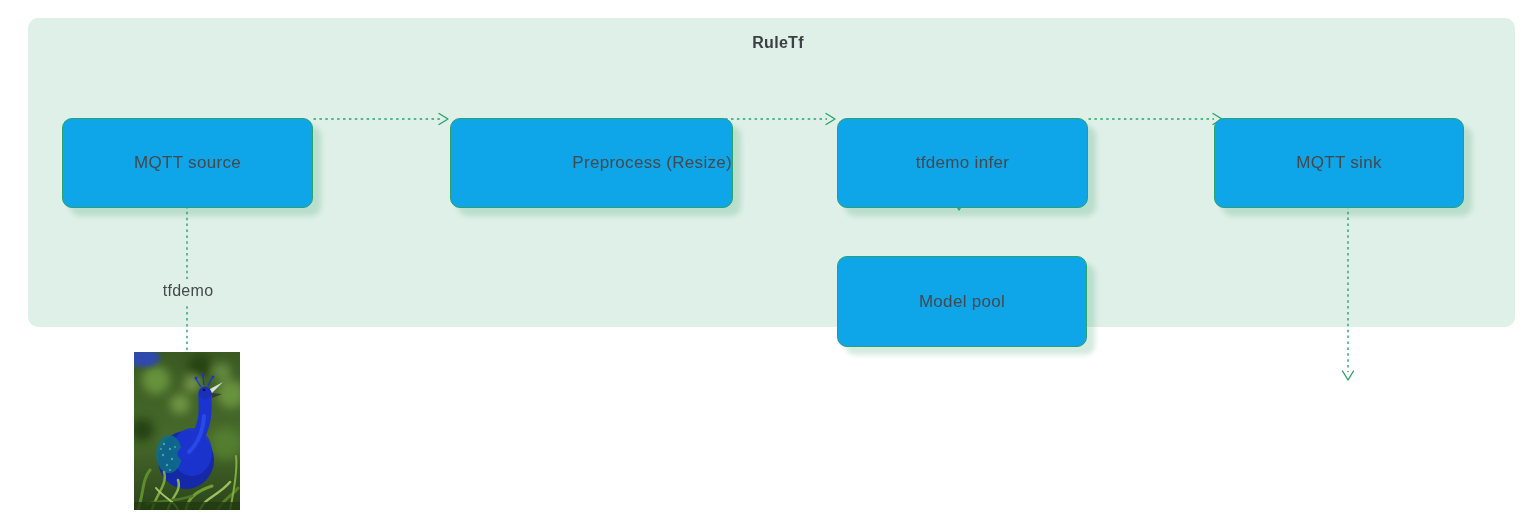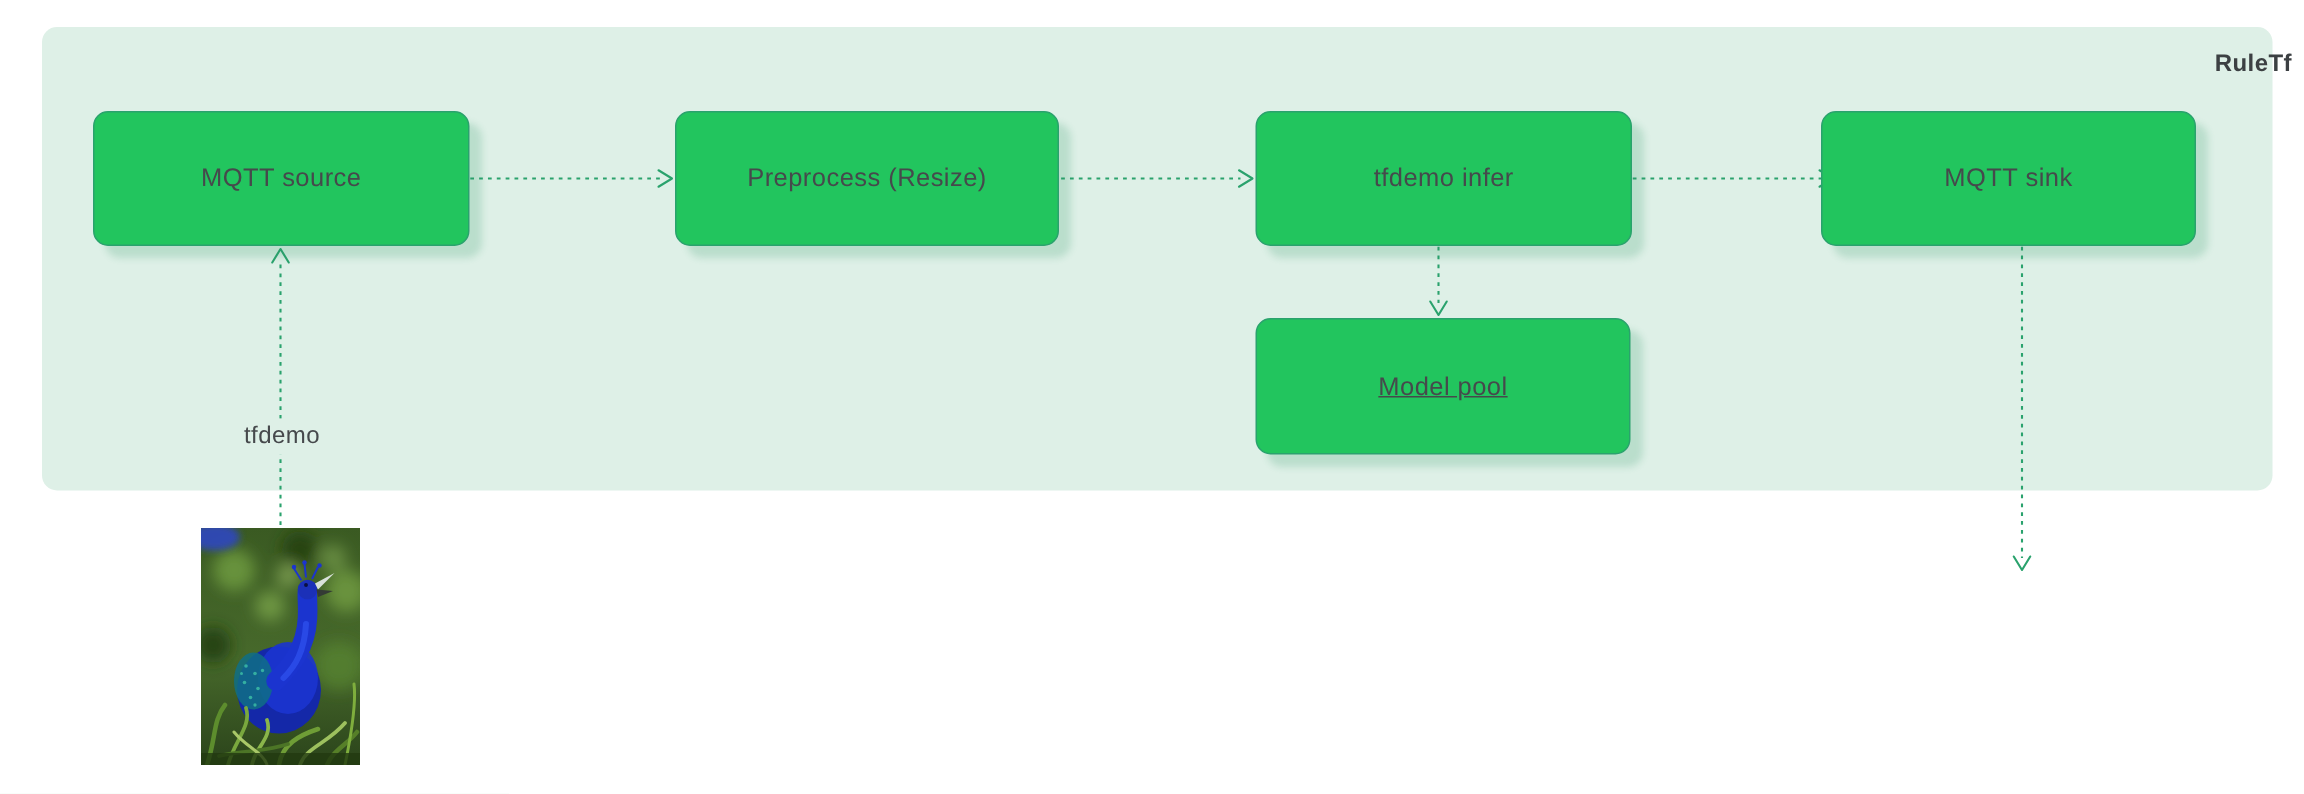--- a/index.html
+++ b/index.html
@@ -15,46 +15,47 @@
     position: absolute;
     left: 28px; top: 18px;
     width: 1487px; height: 309px;
     background: #def0e7;
     border-radius: 10px;
   }
   .panel-title {
     position: absolute;
     left: 28px; top: 34px;
     width: 1500px;
-    text-align: right;
+    text-align: center;
     font-size: 16px;
     font-weight: 600;
     color: #3c4043;
     letter-spacing: 0.3px;
   }
   .node {
     position: absolute;
     height: 90px;
-    background: #22c55e;
+    background: #0ea5e9;
     border: 1.5px solid #2aa26d;
     border-radius: 10px;
     box-shadow: 8px 8px 5px rgba(47, 150, 100, 0.20);
     display: flex;
     align-items: center;
     justify-content: center;
     font-size: 17px;
     color: #46494c;
     letter-spacing: 0.3px;
     box-sizing: border-box;
+    margin-top: 44px;
   }
   .node-mqtt-source   { left: 62px;   top: 74px;  width: 251px; }
-  .node-preprocess    { left: 450px;  top: 74px;  width: 256px; }
+  .node-preprocess    { left: 450px;  top: 74px;  width: 283px; justify-content: flex-end; }
   .node-tflite-infer  { left: 837px;  top: 74px;  width: 251px; }
   .node-mqtt-sink     { left: 1214px; top: 74px;  width: 250px; }
-  .node-model-pool    { left: 837px;  top: 212px; width: 250px; height: 91px; text-decoration: underline; }
+  .node-model-pool    { left: 837px;  top: 212px; width: 250px; height: 91px; }
   .node-application   { left: 1224px; top: 383px; width: 249px; height: 88px; }
   .edge-label {
     position: absolute;
     transform: translate(-50%, -50%);
     background: #def0e7;
     padding: 3px 9px;
     font-size: 16px;
     color: #46494c;
     letter-spacing: 0.3px;
     white-space: nowrap;

